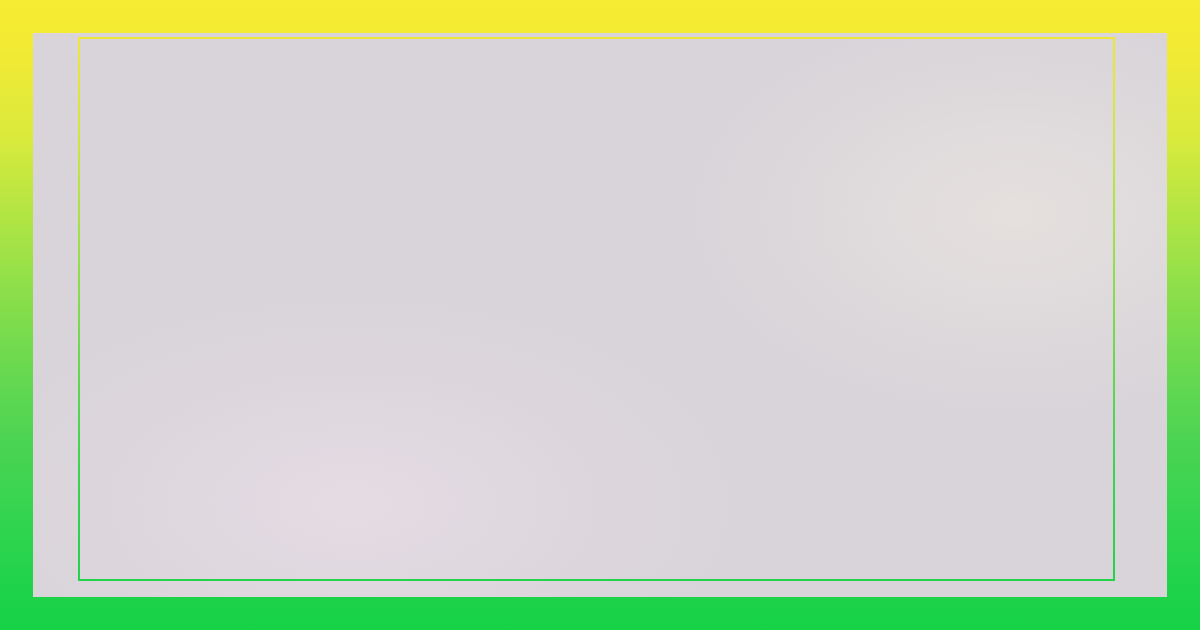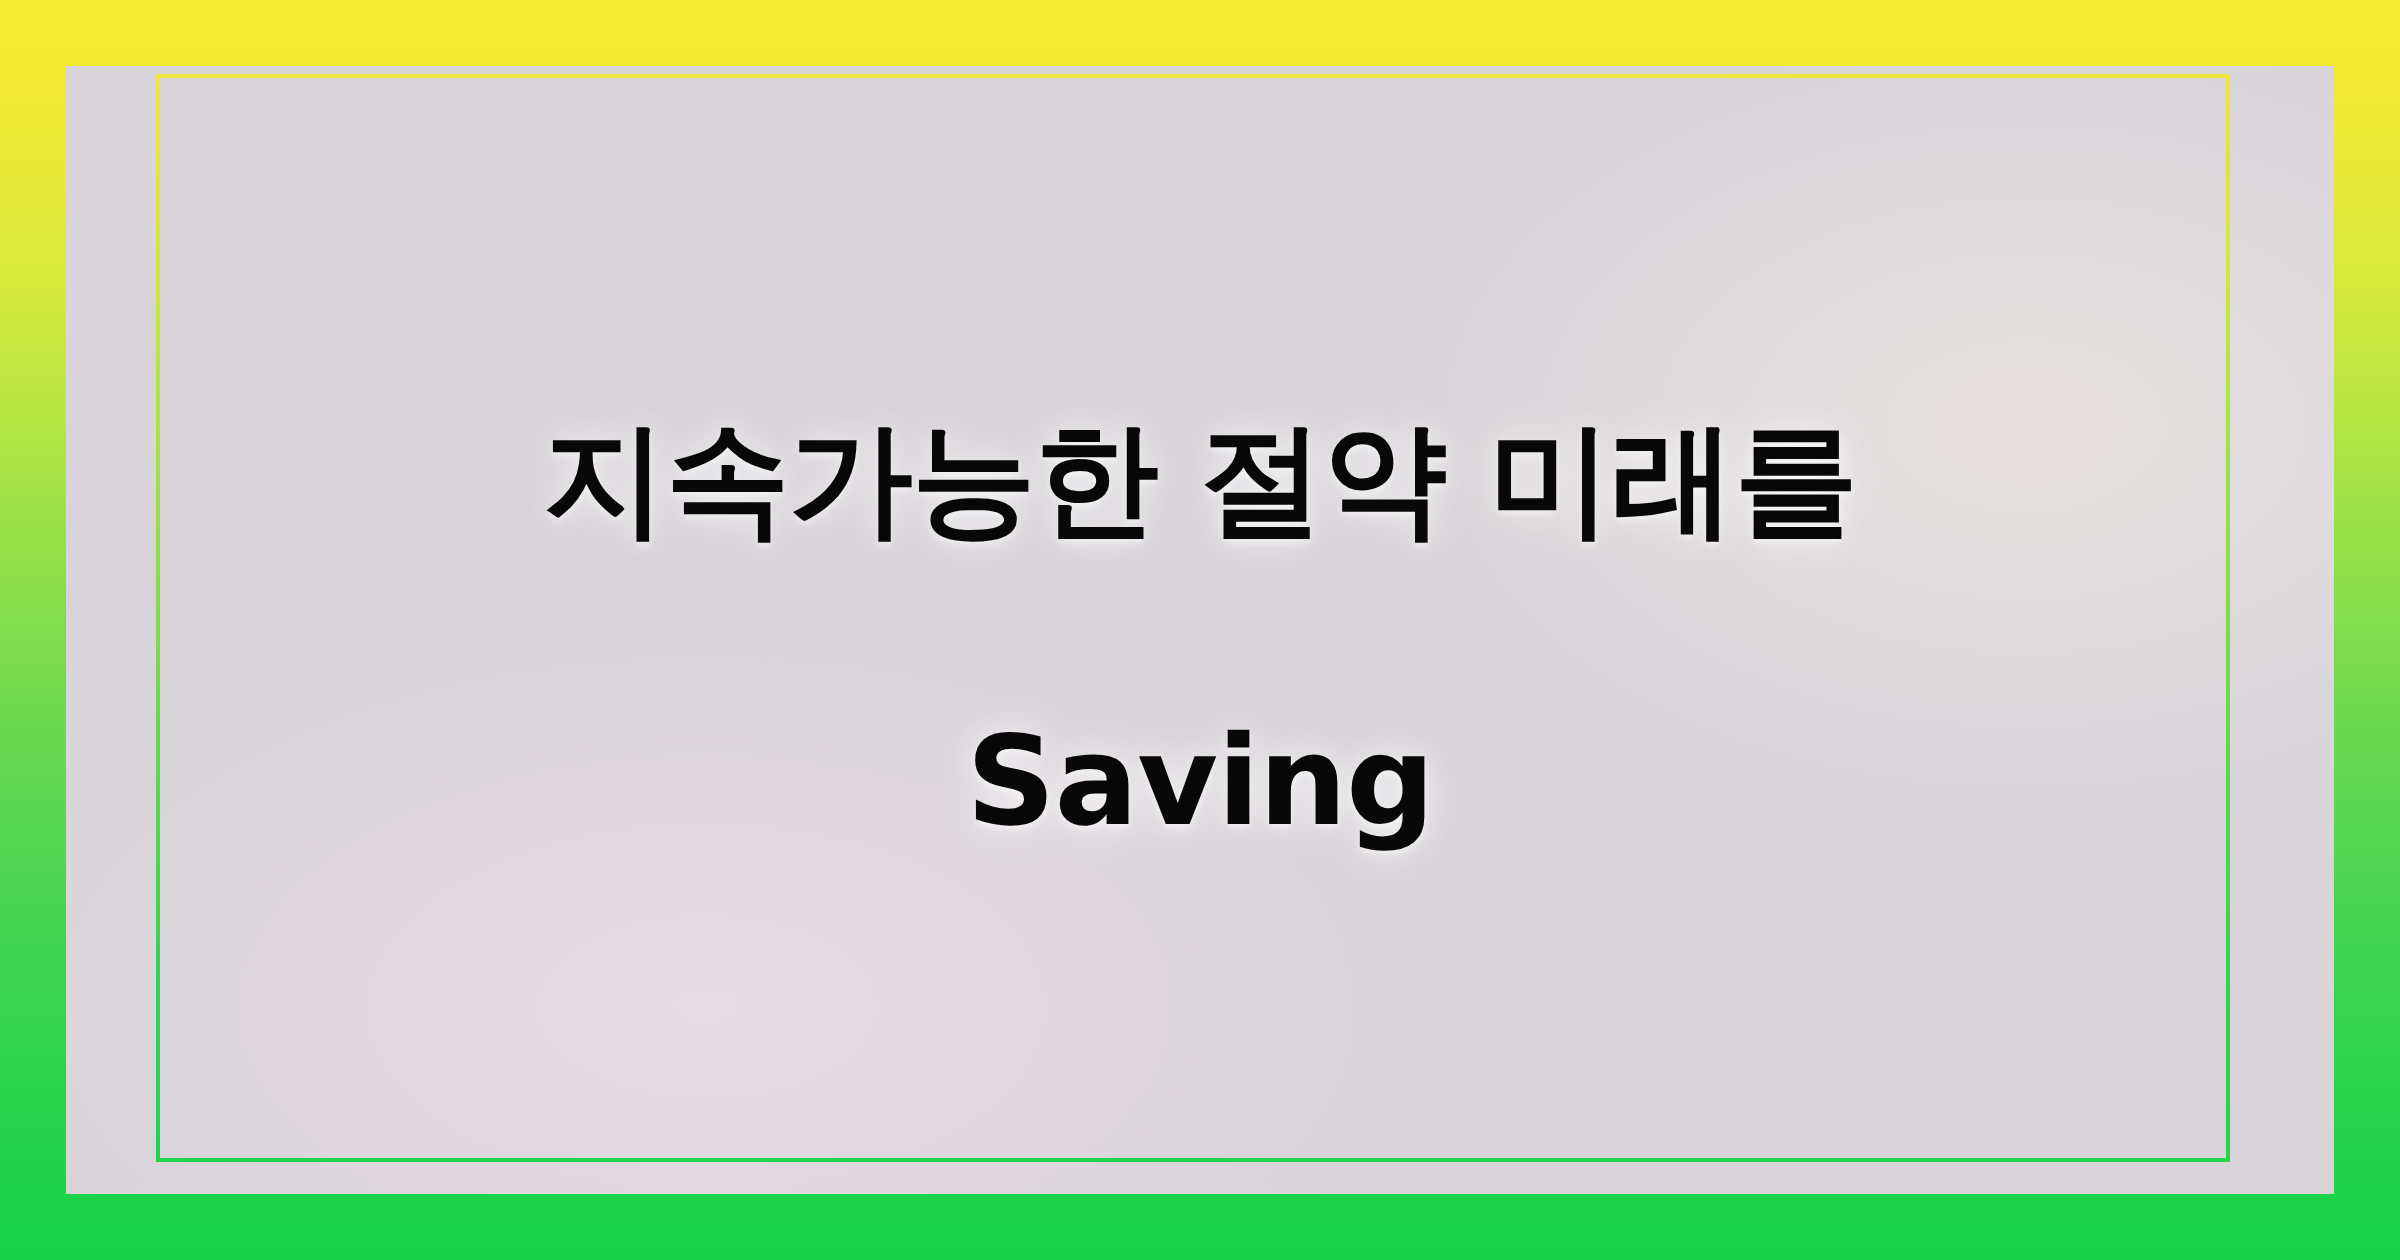--- a/index.html
+++ b/index.html
@@ -154,19 +154,18 @@
   <div class="gradient-frame"></div>
 
   <div class="photo-plate">
     <div class="photo"></div>
     <div class="photo-haze"></div>
     <div class="inner-rule"></div>
   </div>
 
   <div class="headline-wrap">
     <h1 class="headline">
-      <span>지속가능한 절약 미래를</span><br>
       <br>
-      <span>Saving</span>
+      <br>
     </h1>
   </div>
 
 </div>
 
 </body></html>

